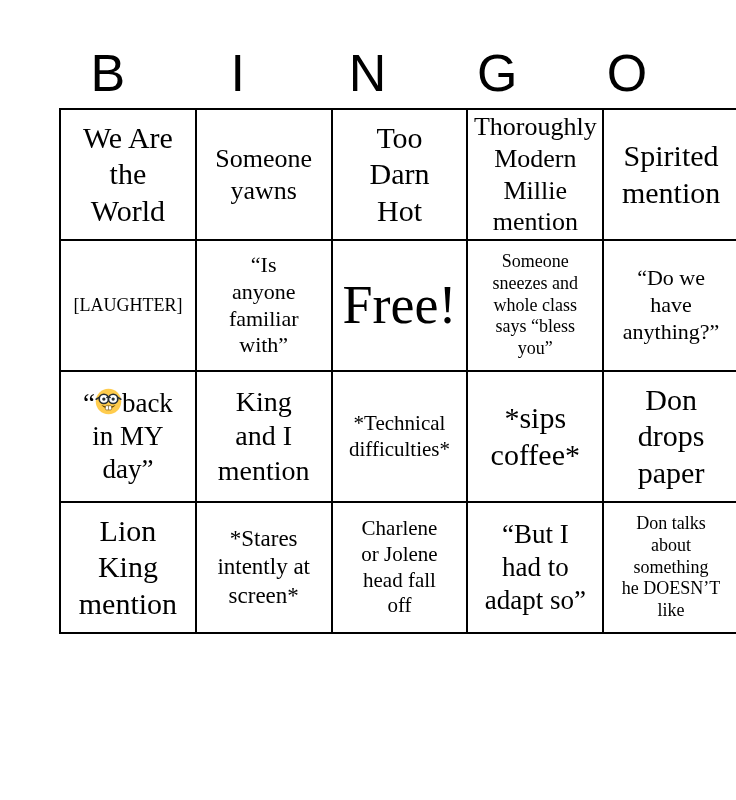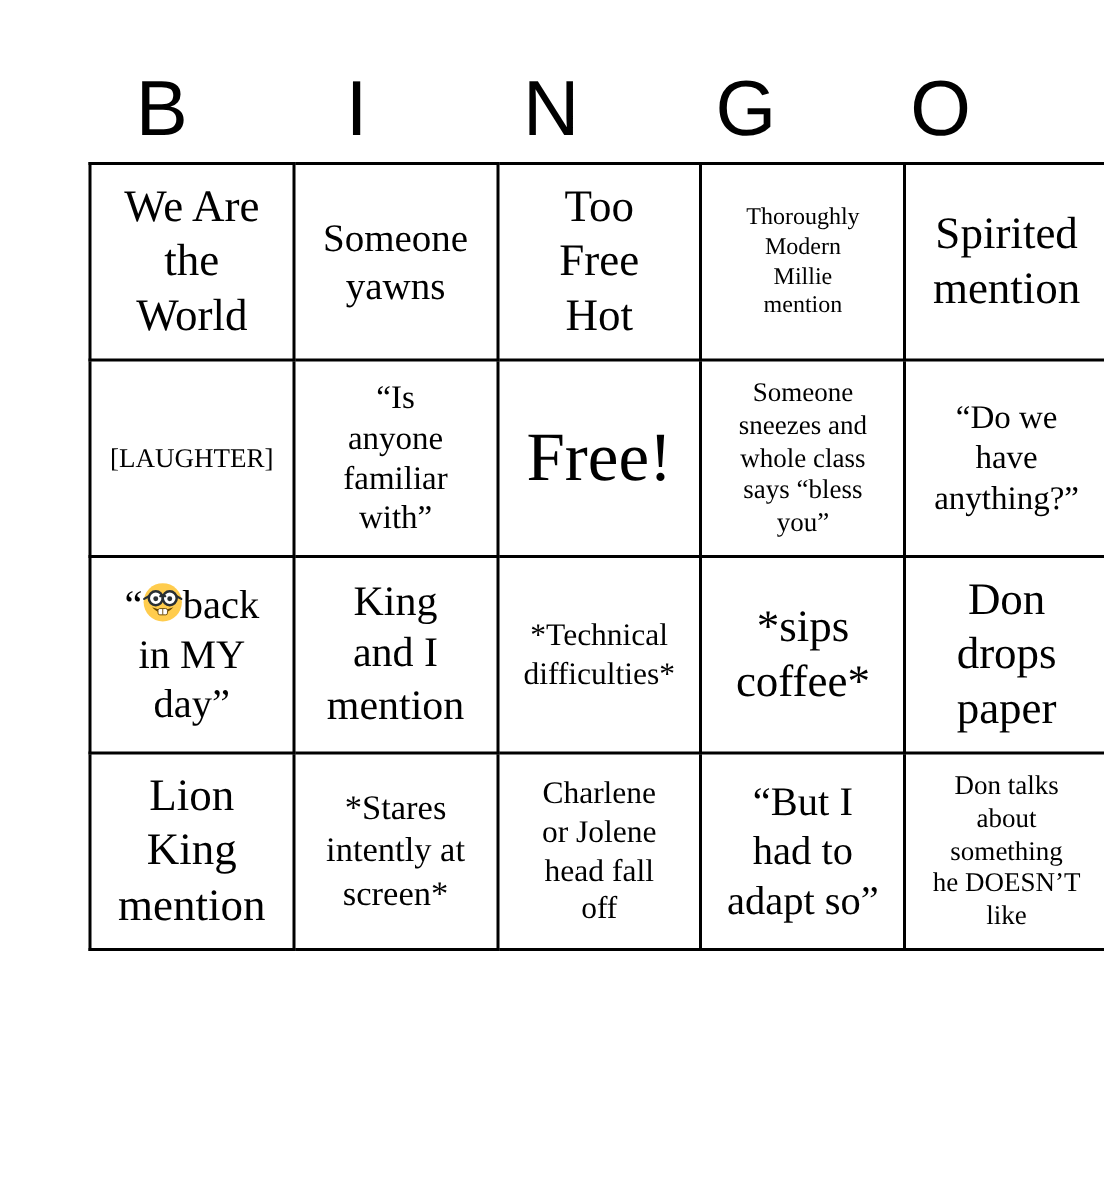--- a/index.html
+++ b/index.html
@@ -23,24 +23,24 @@
   }
   td.cell {
     border:2px solid #000000;
     height:129px; width:129.8px;
     text-align:center; vertical-align:middle;
     white-space:pre-line;
     line-height:1.22;
     padding:0 2px;
     overflow:hidden;
   }
-  .fs18{font-size:18px} .fs19{font-size:16px} .fs21{font-size:21px}
+  .fs18{font-size:18px} .fs19{font-size:26px} .fs21{font-size:21px}
   .fs22{font-size:22px} .fs23{font-size:23px} .fs24{font-size:24px}
   .fs26{font-size:26px} .fs27{font-size:27px} .fs28{font-size:28px}
-  .fs30{font-size:30px} .fs46{font-size:46px; line-height:1.1}
+  .fs30{font-size:30px} .fs46{font-size:54px; line-height:1.1}
   svg.emoji { width:1em; height:1em; vertical-align:-0.12em; }
 </style>
 </head>
 <body>
 
 <div class="bingo-title">
   <span class="letter">B</span>
   <span class="letter">I</span>
   <span class="letter">N</span>
   <span class="letter">G</span>
@@ -49,21 +49,21 @@
 
 <table class="bingo-grid">
   <tbody>
     <tr>
       <td class="cell fs30">We Are
 the
 World</td>
       <td class="cell fs26">Someone
 yawns</td>
       <td class="cell fs30">Too
-Free
+Darn
 Hot</td>
       <td class="cell fs19">Thoroughly
 Modern
 Millie
 mention</td>
       <td class="cell fs30">Spirited
 mention</td>
     </tr>
     <tr>
       <td class="cell fs18">[LAUGHTER]</td>

